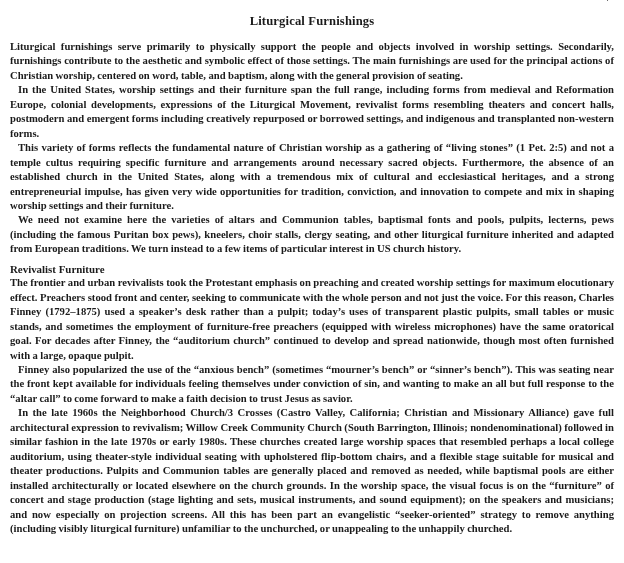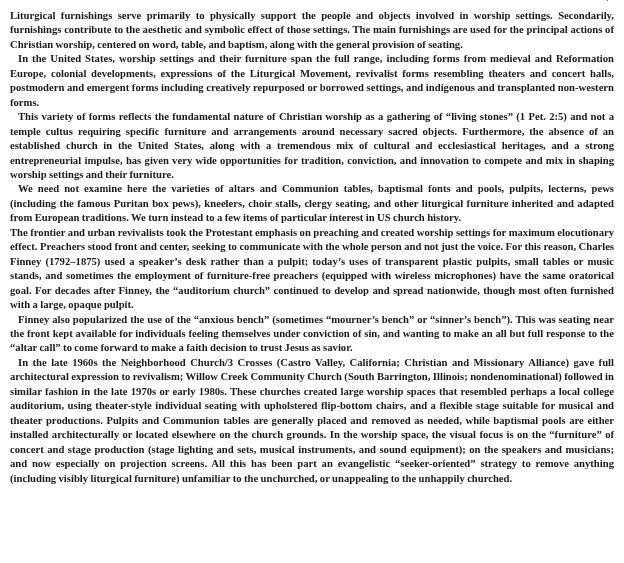--- a/index.html
+++ b/index.html
@@ -50,22 +50,24 @@
     line-height: 14.45px;
     font-weight: bold;
     margin: 5px 0 0 0;
   }
 </style>
 </head>
 <body>
 
 <div class="page">
   <span class="corner-fragment">7</span>
+  <h1 class="doc-title">Liturgical Furnishings</h1>
   <div class="doc-body">
       <p>Liturgical furnishings serve primarily to physically support the people and objects involved in worship settings. Secondarily, furnishings contribute to the aesthetic and symbolic effect of those settings. The main furnishings are used for the principal actions of Christian worship, centered on word, table, and baptism, along with the general provision of seating.</p>
       <p class="indent">In the United States, worship settings and their furniture span the full range, including forms from medieval and Reformation Europe, colonial developments, expressions of the Liturgical Movement, revivalist forms resembling theaters and concert halls, postmodern and emergent forms including creatively repurposed or borrowed settings, and indigenous and transplanted non-western forms.</p>
       <p class="indent">This variety of forms reflects the fundamental nature of Christian worship as a gathering of “living stones” (1 Pet. 2:5) and not a temple cultus requiring specific furniture and arrangements around necessary sacred objects. Furthermore, the absence of an established church in the United States, along with a tremendous mix of cultural and ecclesiastical heritages, and a strong entrepreneurial impulse, has given very wide opportunities for tradition, conviction, and innovation to compete and mix in shaping worship settings and their furniture.</p>
       <p class="indent">We need not examine here the varieties of altars and Communion tables, baptismal fonts and pools, pulpits, lecterns, pews (including the famous Puritan box pews), kneelers, choir stalls, clergy seating, and other liturgical furniture inherited and adapted from European traditions. We turn instead to a few items of particular interest in US church history.</p>
+      <h2>Revivalist Furniture</h2>
       <p>The frontier and urban revivalists took the Protestant emphasis on preaching and created worship settings for maximum elocutionary effect. Preachers stood front and center, seeking to communicate with the whole person and not just the voice. For this reason, Charles Finney (1792–1875) used a speaker’s desk rather than a pulpit; today’s uses of transparent plastic pulpits, small tables or music stands, and sometimes the employment of furniture-free preachers (equipped with wireless microphones) have the same oratorical goal. For decades after Finney, the “auditorium church” continued to develop and spread nationwide, though most often furnished with a large, opaque pulpit.</p>
       <p class="indent">Finney also popularized the use of the “anxious bench” (sometimes “mourner’s bench” or “sinner’s bench”). This was seating near the front kept available for individuals feeling themselves under conviction of sin, and wanting to make an all but full response to the “altar call” to come forward to make a faith decision to trust Jesus as savior.</p>
       <p class="indent">In the late 1960s the Neighborhood Church/3 Crosses (Castro Valley, California; Christian and Missionary Alliance) gave full architectural expression to revivalism; Willow Creek Community Church (South Barrington, Illinois; nondenominational) followed in similar fashion in the late 1970s or early 1980s. These churches created large worship spaces that resembled perhaps a local college auditorium, using theater-style individual seating with upholstered flip-bottom chairs, and a flexible stage suitable for musical and theater productions. Pulpits and Communion tables are generally placed and removed as needed, while baptismal pools are either installed architecturally or located elsewhere on the church grounds. In the worship space, the visual focus is on the “furniture” of concert and stage production (stage lighting and sets, musical instruments, and sound equipment); on the speakers and musicians; and now especially on projection screens. All this has been part an evangelistic “seeker-oriented” strategy to remove anything (including visibly liturgical furniture) unfamiliar to the unchurched, or unappealing to the unhappily churched.</p>
     </div>
 </div>
 
 </body></html>

